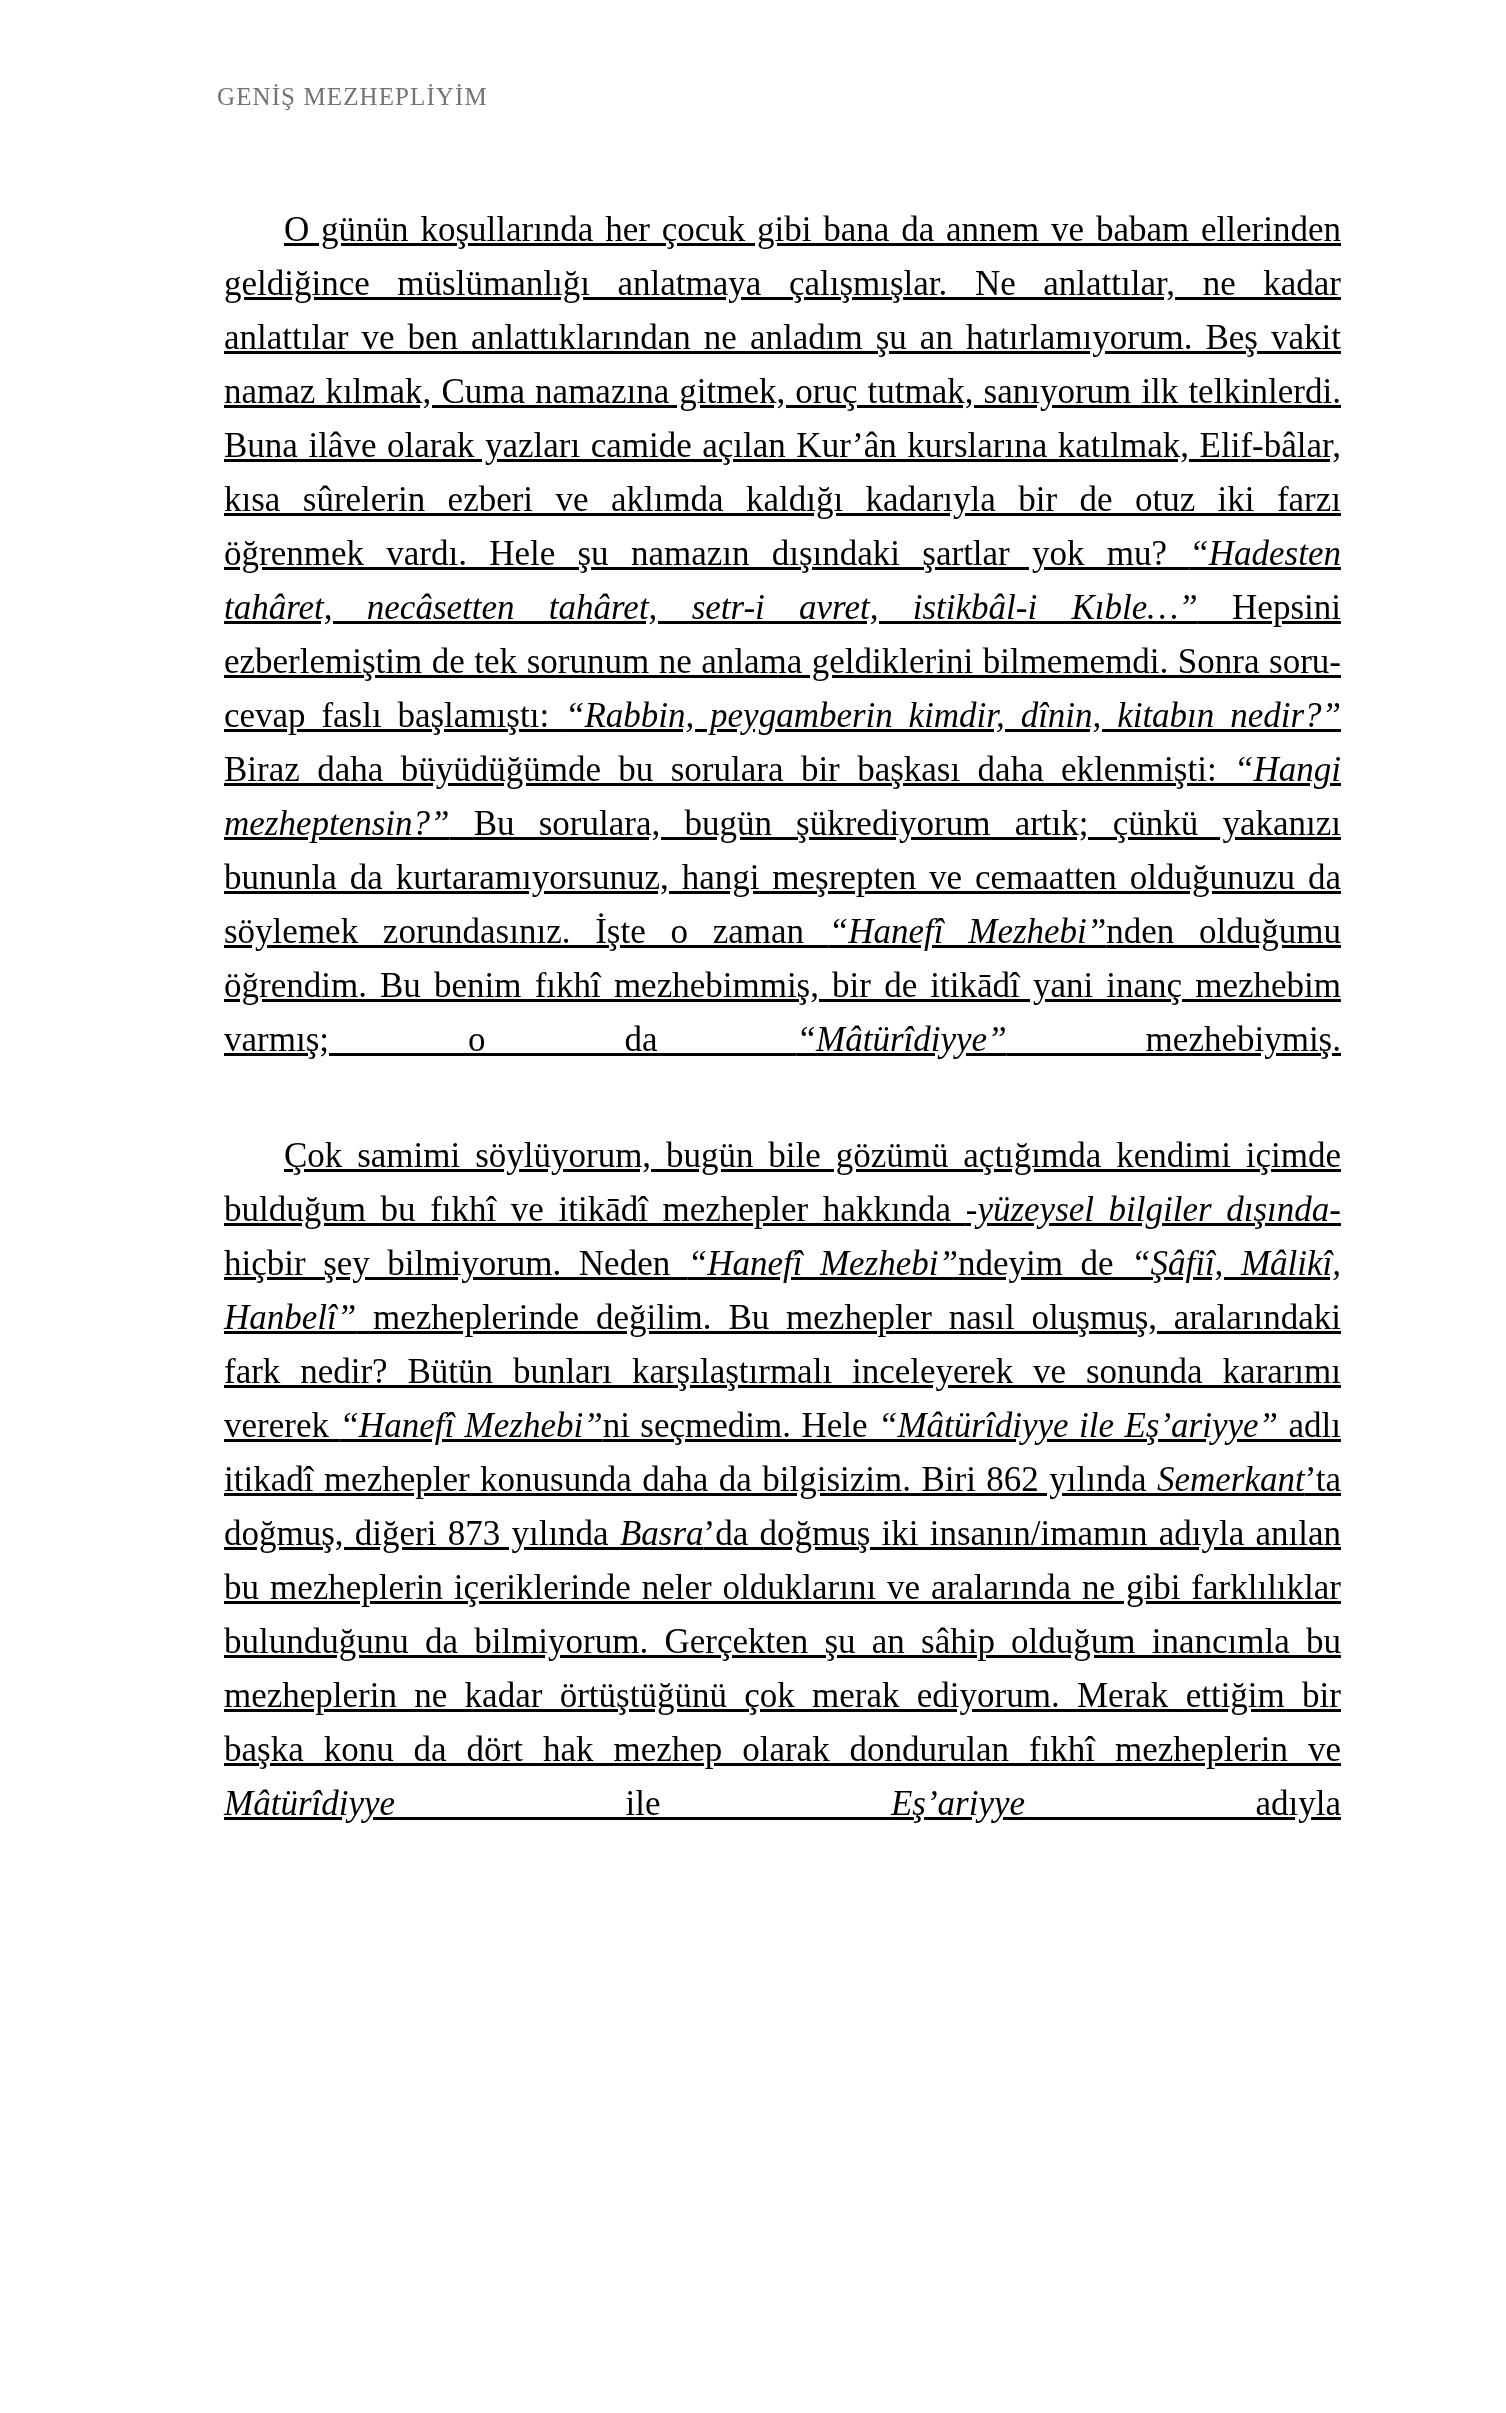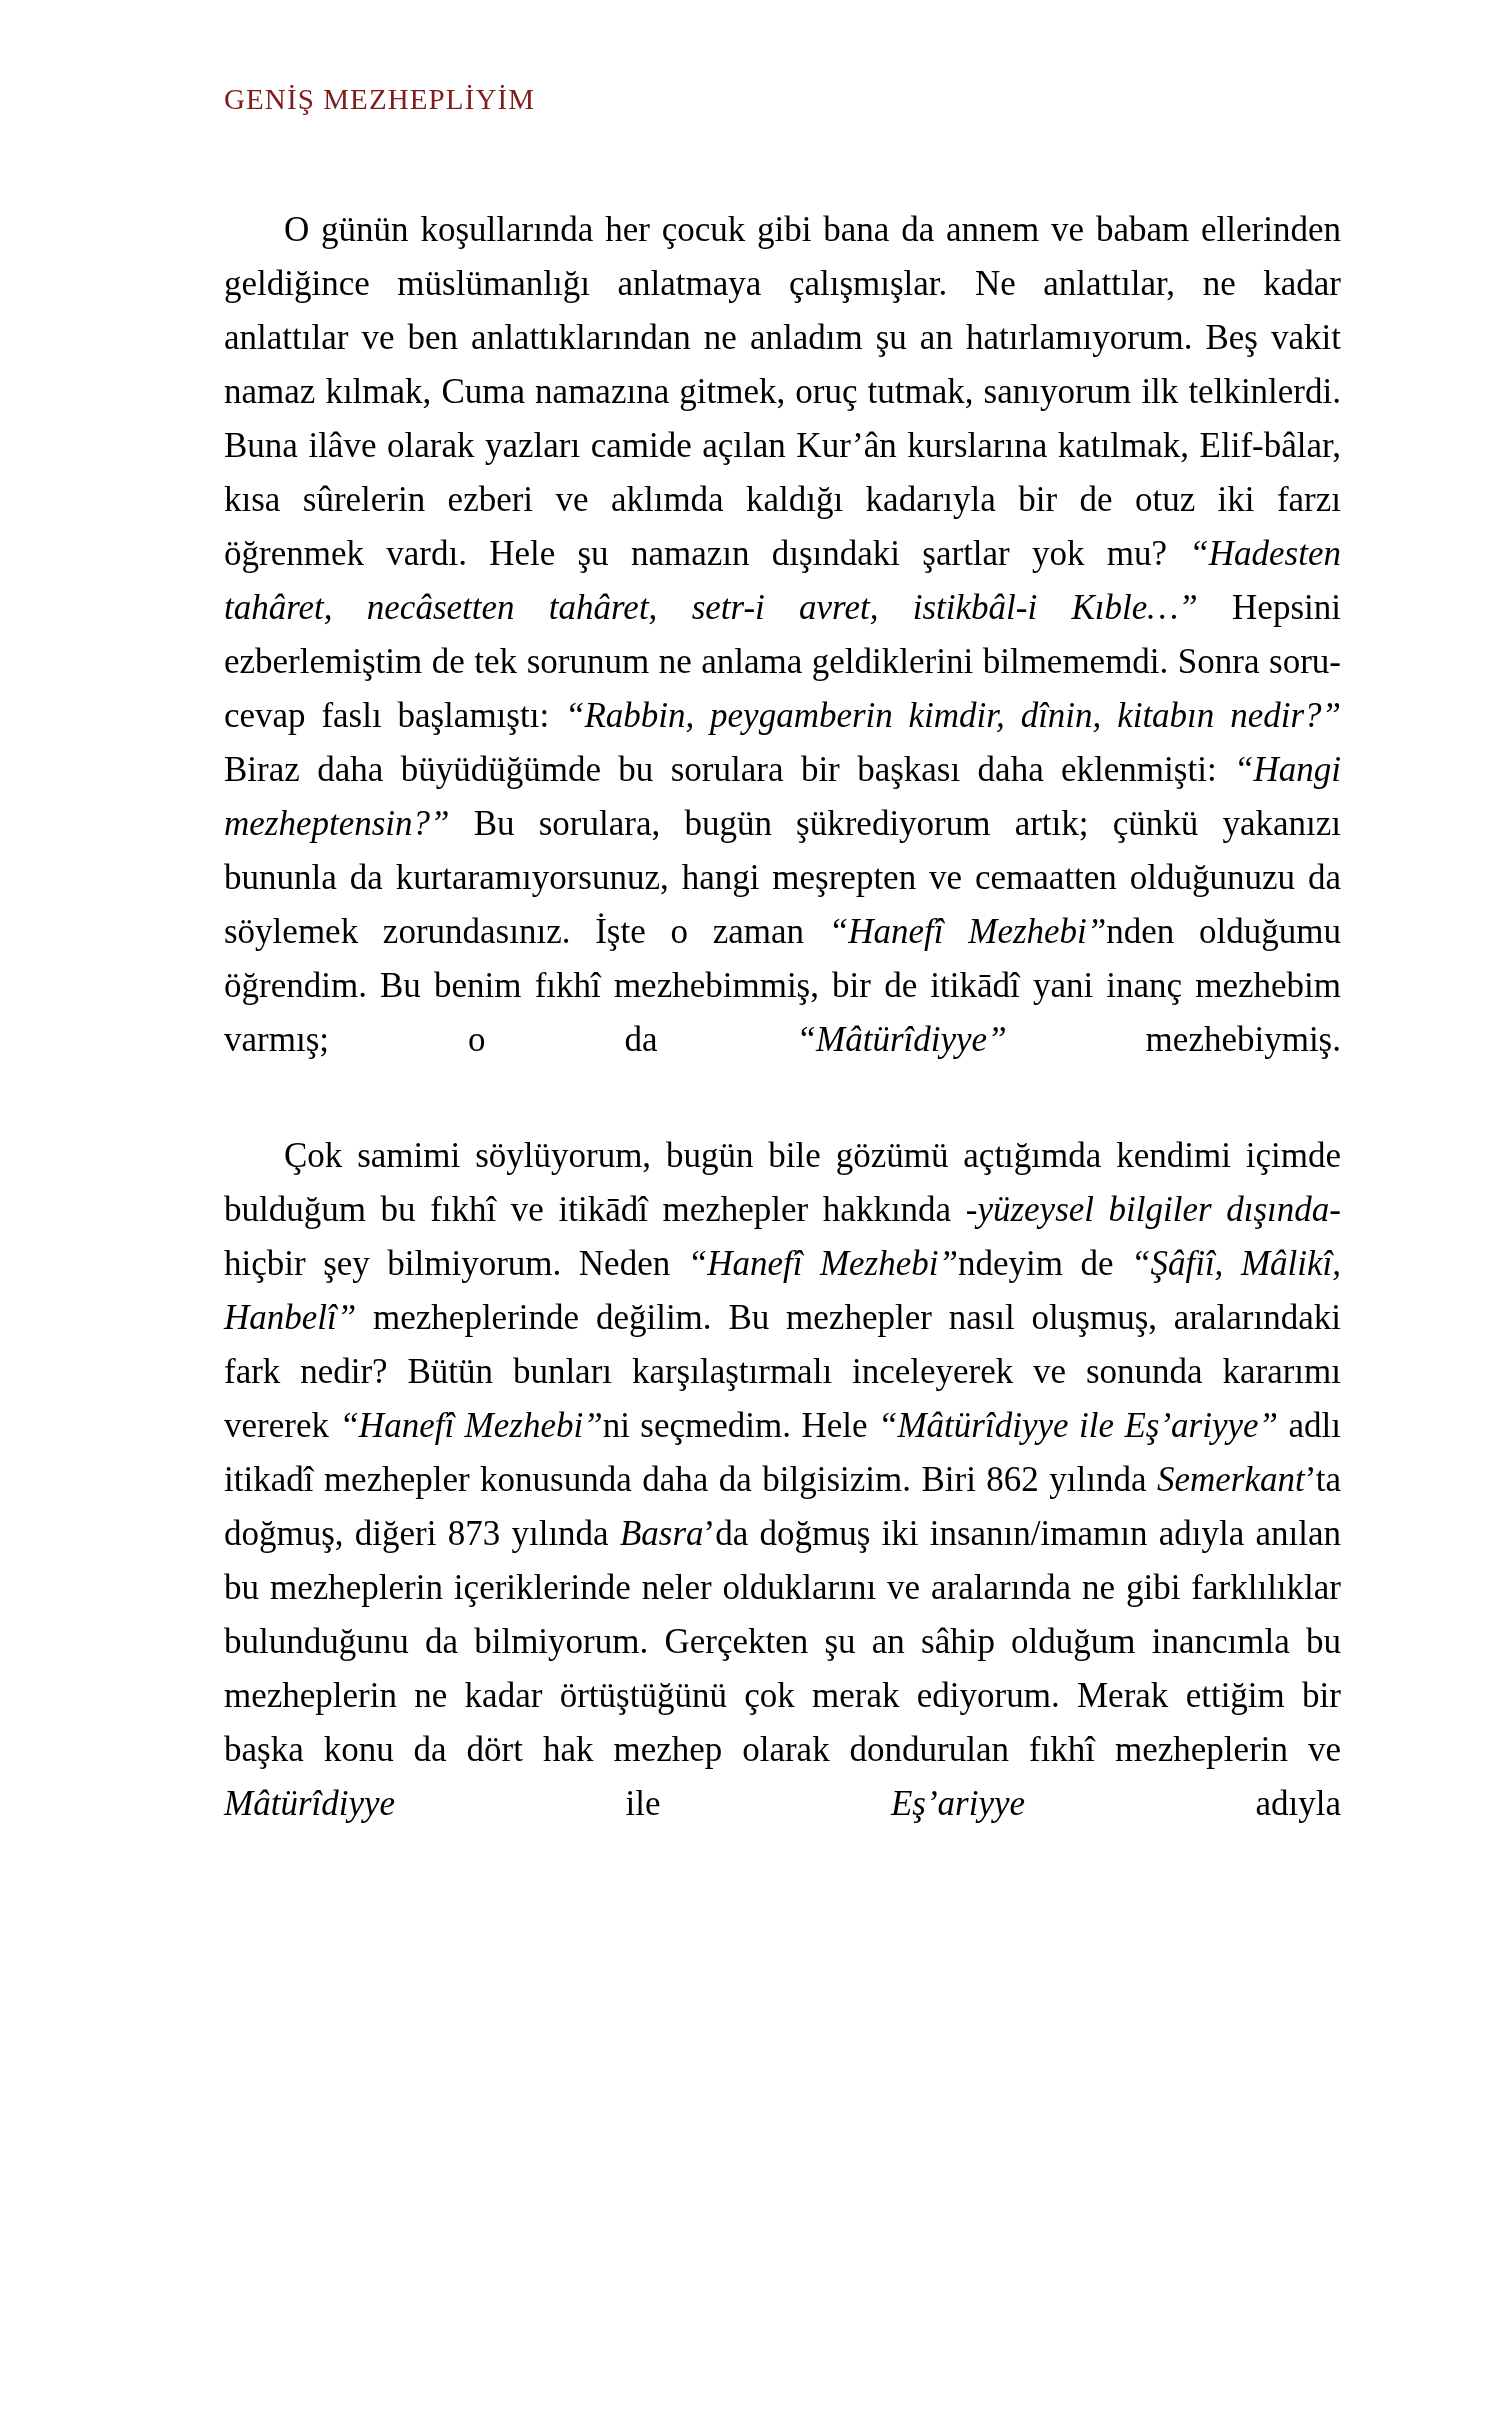--- a/index.html
+++ b/index.html
@@ -18,25 +18,25 @@
 
   .page {
     position: absolute;
     inset: 0;
     background: #ffffff;
   }
 
   
   .running-header {
     position: absolute;
-    left: 224px;
+    left: 217px;
     top: 83px;
-    font-size: 29px;
+    font-size: 25px;
     letter-spacing: 1.1px;
-    color: #7f1d1d;
+    color: #737373;
     white-space: nowrap;
     font-variant: normal;
   }
 
   
   .textblock {
     position: absolute;
     left: 224px;
     top: 203px;
     width: 1117px;
@@ -45,20 +45,21 @@
   p.body-par {
     margin: 0;
     text-align: justify;
     text-justify: inter-word;
     font-size: 35px;
     line-height: 54px;
     text-indent: 60px;
     color: #000000;
     hyphens: none;
     word-spacing: 0.5px;
+    text-decoration: underline;
   }
 
   p.body-par + p.body-par {
     margin-top: 8px;
   }
 
   
   p.body-par::after {
     content: "";
     display: inline-block;

